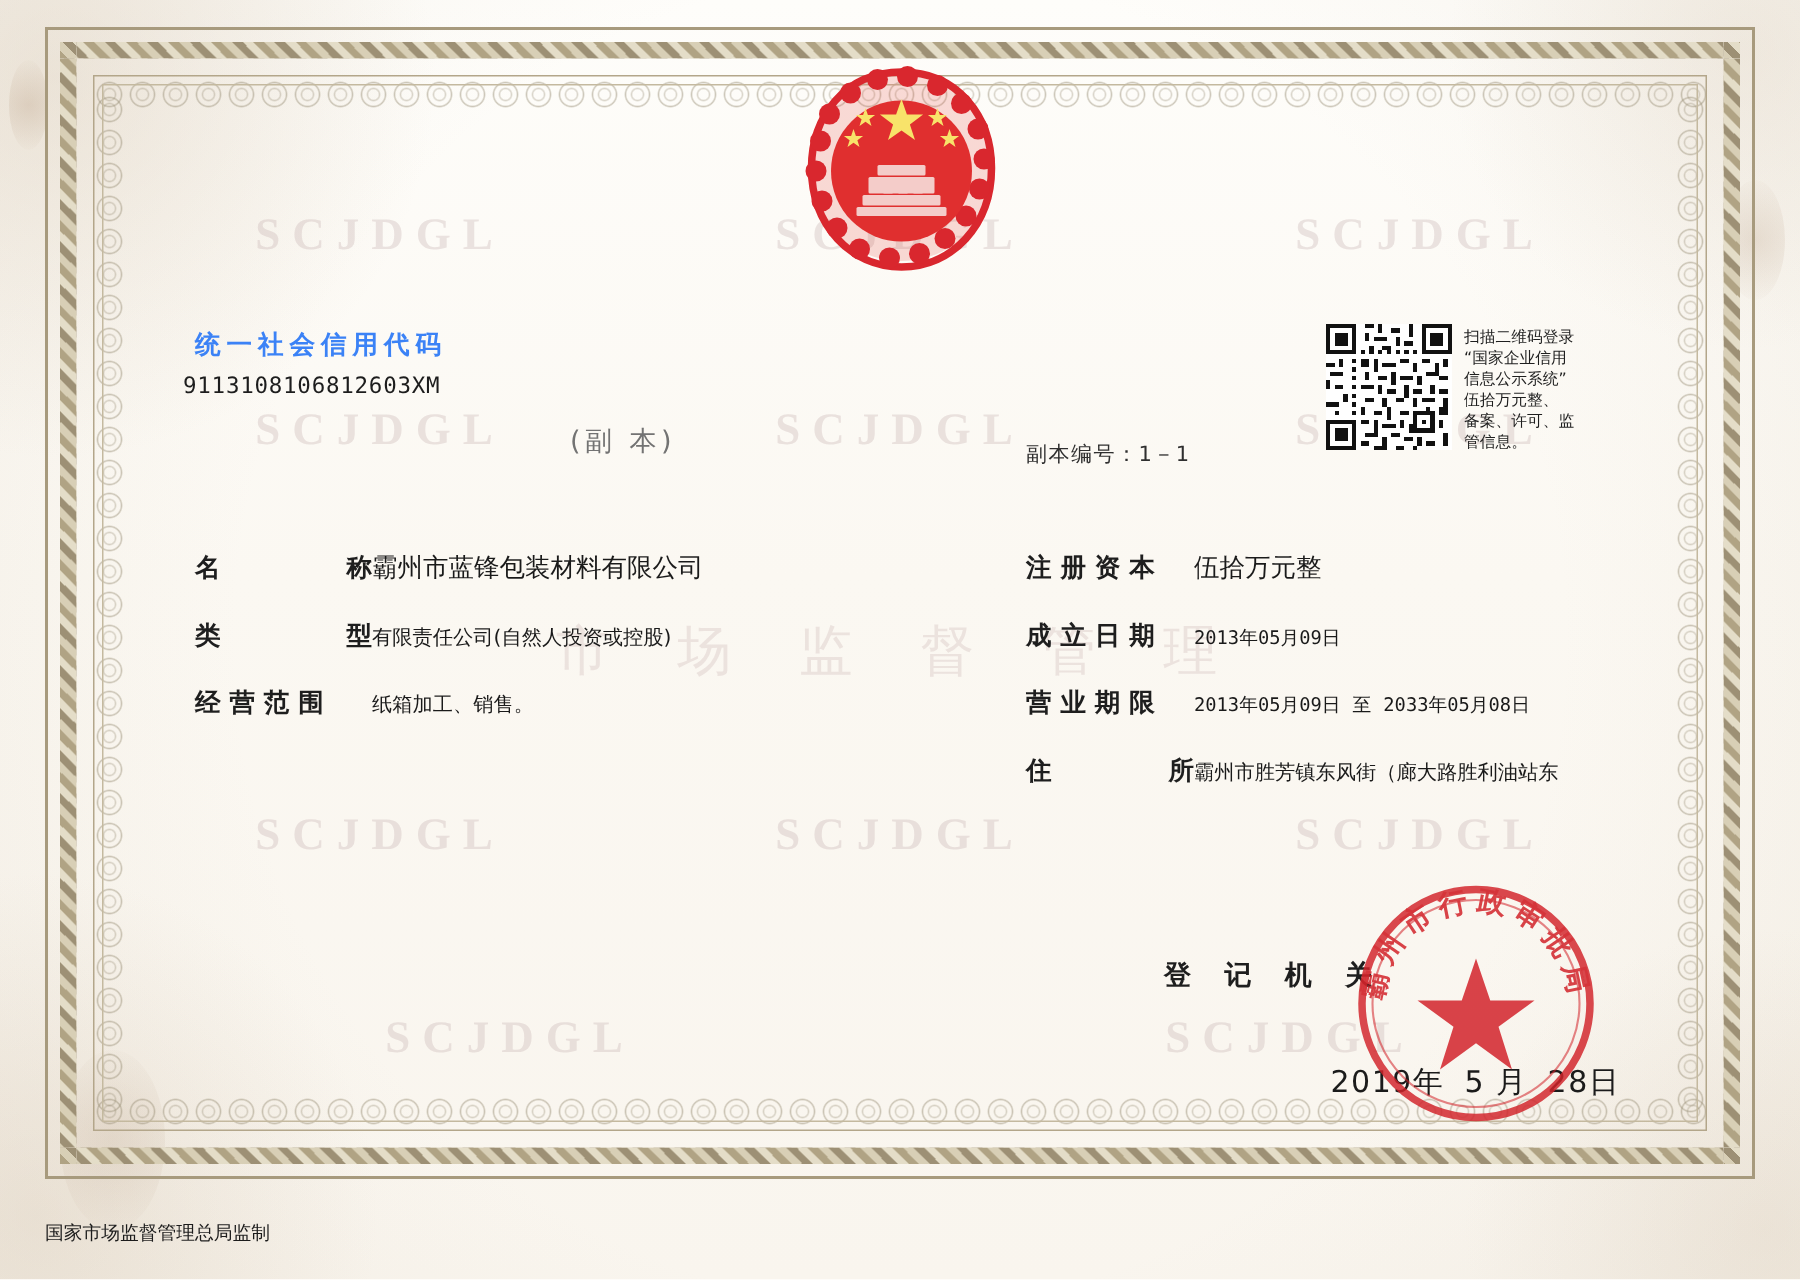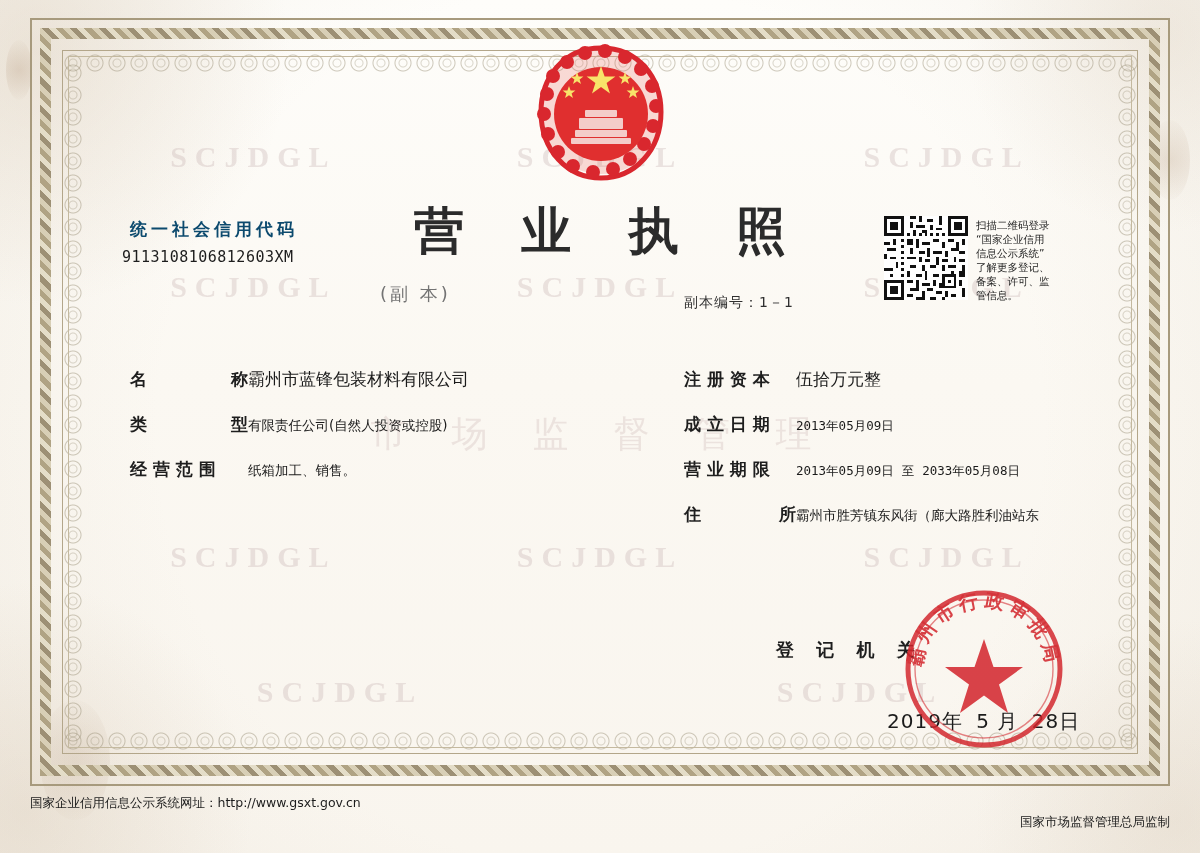--- a/index.html
+++ b/index.html
@@ -180,21 +180,21 @@
   }
 
   
   .credit-label {
     position: absolute;
     left: 130px;
     top: 218px;
     font-family: "DejaVu Sans", sans-serif;
     font-size: 17px;
     letter-spacing: 4px;
-    color: #0c4a6e;
+    color: #3b82f6;
     font-weight: 600;
   }
   .credit-value {
     position: absolute;
     left: 122px;
     top: 248px;
     font-family: "DejaVu Sans Mono", monospace;
     font-size: 15px;
     letter-spacing: 0.5px;
     color: #1d1d1d;
@@ -433,21 +433,20 @@
           <polygon points="68,28 71.6,38.4 82.4,38.4 73.6,45 77,55.4 68,49 59,55.4 62.4,45 53.6,38.4 64.4,38.4"></polygon>
           <polygon points="44,34 45.6,38.6 50.4,38.6 46.6,41.5 48,46 44,43.2 40,46 41.4,41.5 37.6,38.6 42.4,38.6"></polygon>
           <polygon points="36,48 37.6,52.6 42.4,52.6 38.6,55.5 40,60 36,57.2 32,60 33.4,55.5 29.6,52.6 34.4,52.6"></polygon>
           <polygon points="92,34 93.6,38.6 98.4,38.6 94.6,41.5 96,46 92,43.2 88,46 89.4,41.5 85.6,38.6 90.4,38.6"></polygon>
           <polygon points="100,48 101.6,52.6 106.4,52.6 102.6,55.5 104,60 100,57.2 96,60 97.4,55.5 93.6,52.6 98.4,52.6"></polygon>
         </g>
       </g>
     </svg>
   </div>
 
-  <div class="title">营 业 执 照</div>
   <div class="subtitle">(副 本)</div>
   <div class="copy-no">副本编号：1－1</div>
 
   <div class="credit-label">统一社会信用代码</div>
   <div class="credit-value">9113108106812603XM</div>
 
   <div class="qr">
     <svg viewBox="0 0 29 29" width="84" height="84" shape-rendering="crispEdges">
       <rect width="29" height="29" fill="#ffffff"></rect>
       <g fill="#111111">
@@ -552,21 +551,21 @@
           <rect x="20" y="28" width="1" height="1"></rect>
         <rect x="24" y="20" width="1" height="2"></rect>
           <rect x="26" y="20" width="2" height="1"></rect>
       </g>
     </svg>
   </div>
   <div class="qr-note">
     <div>扫描二维码登录</div>
     <div>“国家企业信用</div>
     <div>信息公示系统”</div>
-    <div>了解更多登记、</div>
+    <div>伍拾万元整、</div>
     <div>备案、许可、监</div>
     <div>管信息。</div>
   </div>
 
   <div class="fields-left">
     <div class="field">
       <div class="f-label spread">
         <span>名</span>
         <span>称</span>
       </div>
@@ -636,17 +635,16 @@
       <circle cx="84" cy="84" r="69" fill="none" stroke="#d2232a" stroke-width="1.4" opacity="0.6"></circle>
 
       <polygon points="84,54 93.5,82 123,82 99,99.5 108,128 84,110.5 60,128 69,99.5 45,82 74.5,82" fill="#d2232a" opacity="0.92"></polygon>
       <text font-family="'DejaVu Sans', sans-serif" font-size="19" font-weight="bold" fill="#d2232a" opacity="0.92" letter-spacing="5">
         <textPath href="#sealArcTop" startOffset="50%" text-anchor="middle">霸州市行政审批局</textPath>
       </text>
     </svg>
   </div>
 
   <div class="footer">
-    <div class="foot-left">国家企业信用信息公示系统网址：http://www.gsxt.gov.cn</div>
     <div class="foot-right">国家市场监督管理总局监制</div>
   </div>
 
 </div>
 
 </body></html>

